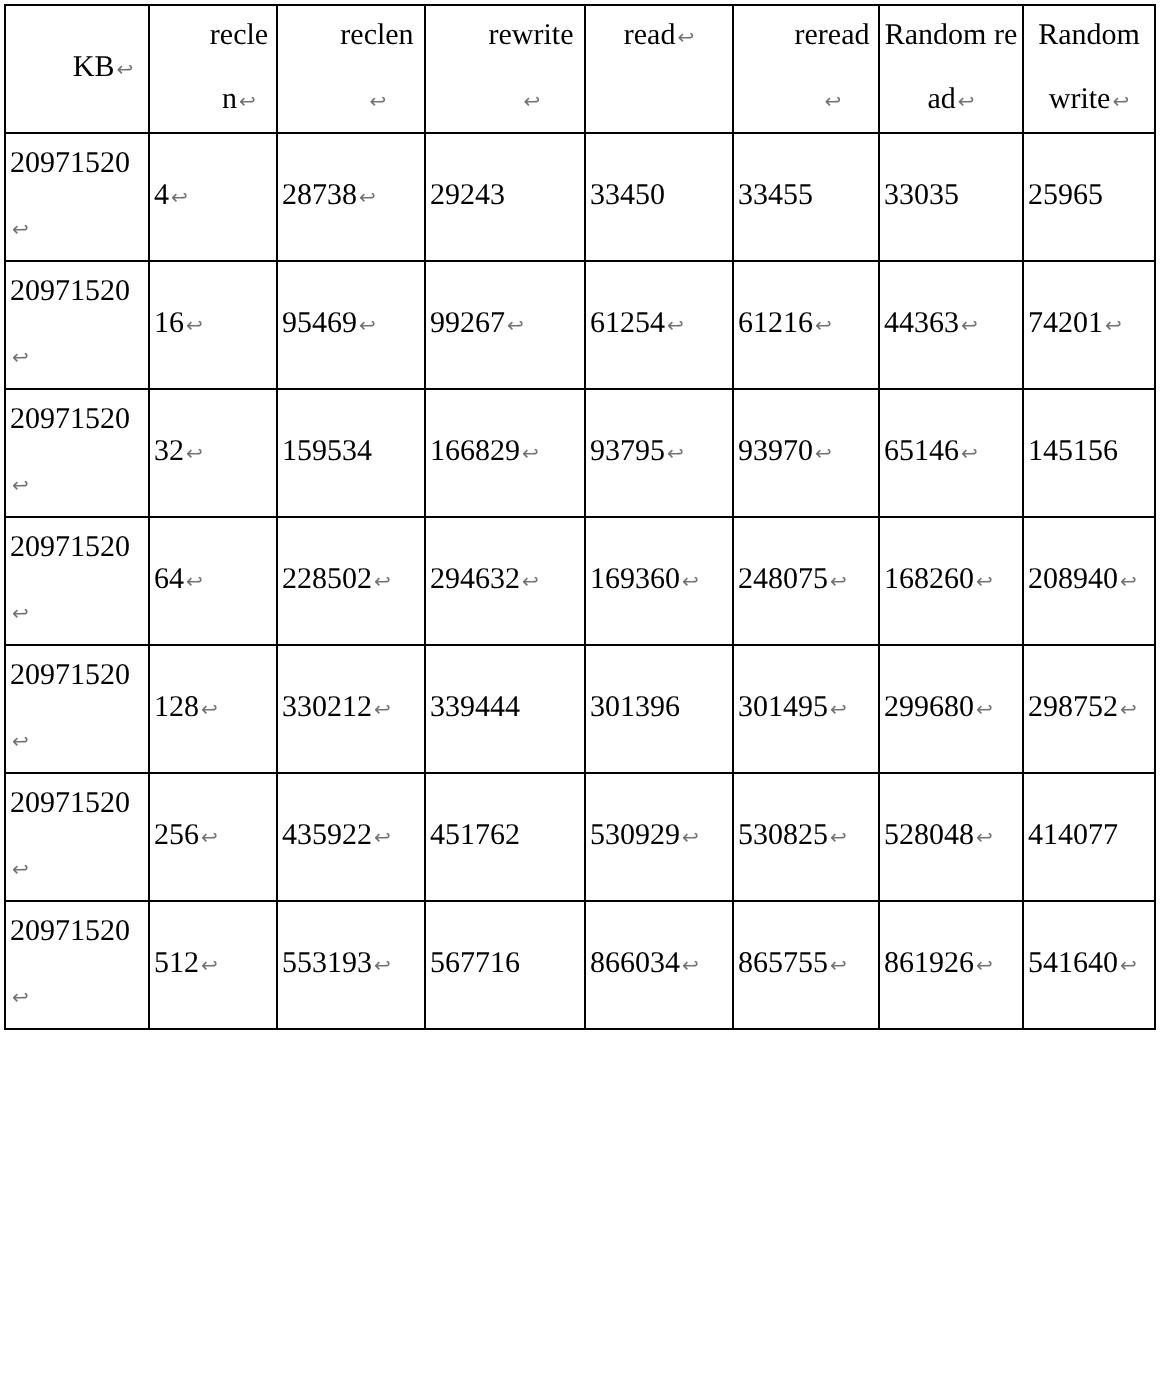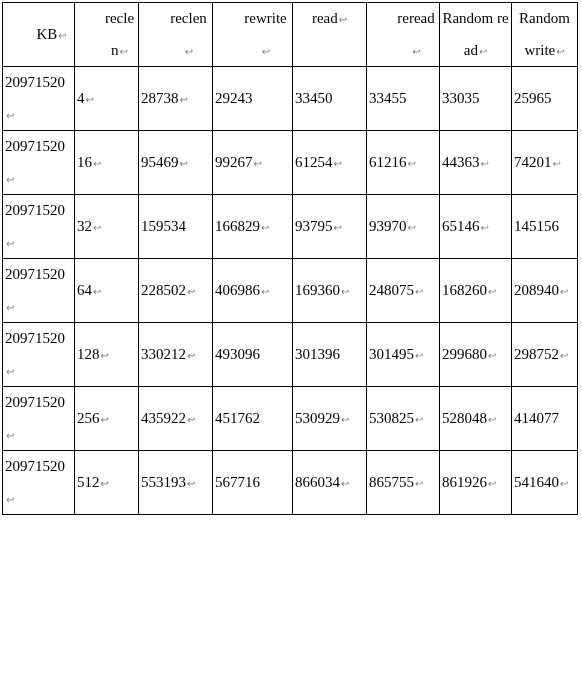--- a/index.html
+++ b/index.html
@@ -93,31 +93,31 @@
         <td><span>166829</span><span class="cj">↩</span></td>
         <td><span>93795</span><span class="cj">↩</span></td>
         <td><span>93970</span><span class="cj">↩</span></td>
         <td><span>65146</span><span class="cj">↩</span></td>
         <td><span>145156</span></td>
       </tr>
       <tr>
         <td><span>20971520</span><span class="cj">↩</span></td>
         <td><span>64</span><span class="cj">↩</span></td>
         <td><span>228502</span><span class="cj">↩</span></td>
-        <td><span>406986</span><span class="cj">↩</span></td>
+        <td><span>294632</span><span class="cj">↩</span></td>
         <td><span>169360</span><span class="cj">↩</span></td>
         <td><span>248075</span><span class="cj">↩</span></td>
         <td><span>168260</span><span class="cj">↩</span></td>
         <td><span>208940</span><span class="cj">↩</span></td>
       </tr>
       <tr>
         <td><span>20971520</span><span class="cj">↩</span></td>
         <td><span>128</span><span class="cj">↩</span></td>
         <td><span>330212</span><span class="cj">↩</span></td>
-        <td><span>493096</span></td>
+        <td><span>339444</span></td>
         <td><span>301396</span></td>
         <td><span>301495</span><span class="cj">↩</span></td>
         <td><span>299680</span><span class="cj">↩</span></td>
         <td><span>298752</span><span class="cj">↩</span></td>
       </tr>
       <tr>
         <td><span>20971520</span><span class="cj">↩</span></td>
         <td><span>256</span><span class="cj">↩</span></td>
         <td><span>435922</span><span class="cj">↩</span></td>
         <td><span>451762</span></td>

